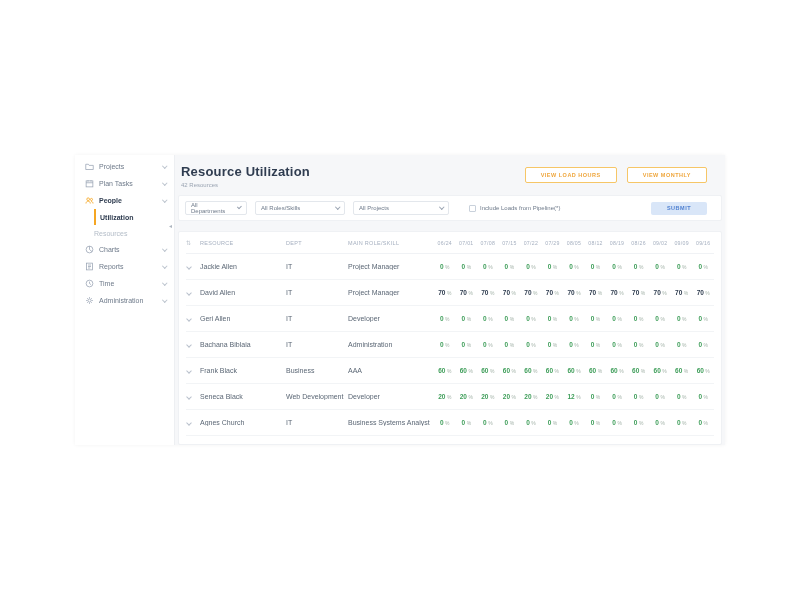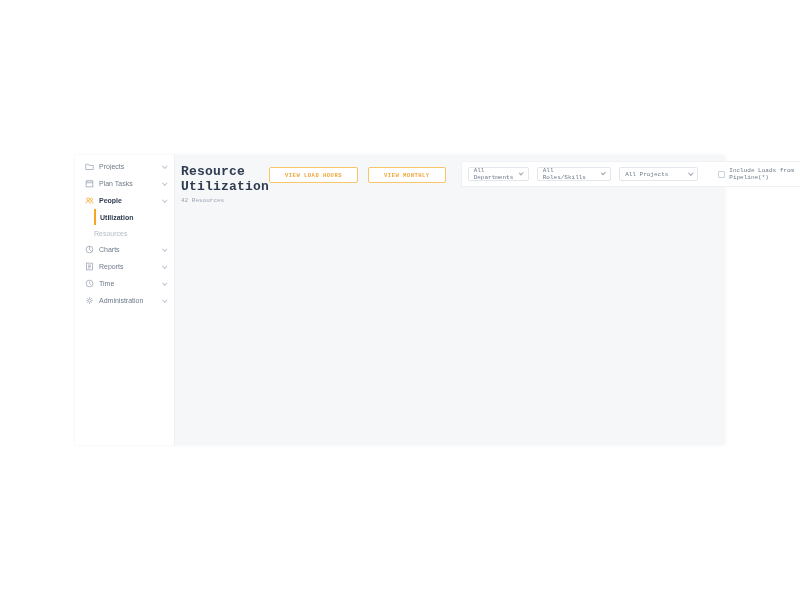--- a/index.html
+++ b/index.html
@@ -13,21 +13,21 @@
   .side-item .lbl { flex:1; white-space:nowrap; overflow:hidden; }
   .side-item.bold .lbl { font-weight:bold; color:#2F3C50; }
   .chev-down { width:3.5px; height:3.5px; border-right:1px solid #BCC4CE; border-bottom:1px solid #BCC4CE; transform:rotate(45deg); margin-top:-2px; }
   .sub { padding-left:0; margin-left:19px; height:16px; }
   .sub .lbl { font-size:7px; }
   .sub.selected { border-left:2px solid #F5A623; padding-left:4px; }
   .sub.selected .lbl { font-weight:bold; color:#2F3C50; }
   .sub.muted .lbl { color:#B3BCC7; }
 
   
-  .main { flex:1; background:#F6F7F9; padding:6px 3px 0 3px; display:flex; flex-direction:row; min-width:0;font-family:Liberation Mono, monospace; }
+  .main { flex:1; background:#F6F7F9; padding:6px 3px 0 3px; display:flex; flex-direction:column; min-width:0; }
   .page-header { display:flex; justify-content:space-between; align-items:flex-start; padding:3px 5px 7px 3px; }
   .title { font-size:13px; font-weight:bold; color:#2F3C50; letter-spacing:0.2px; }
   .subtitle { font-size:6px; color:#9AA4B2; margin-top:3px; }
   .hdr-buttons { display:flex; gap:10px; margin-top:3px; margin-right:10px; }
   .btn-outline { height:16px; padding:0 15px; border:1px solid #F6C667; border-radius:2px; background:#fff; color:#EFA63C; font-size:5.5px; font-weight:bold; letter-spacing:0.5px; display:flex; align-items:center; cursor:pointer; white-space:nowrap; }
 
   
   .filter-card { background:#fff; border:1px solid #EFF1F4; border-radius:2px; height:26px; display:flex; align-items:center; padding:0 14px 0 6px; gap:8px; }
   .select { height:14px; border:1px solid #E3E7EC; border-radius:2px; background:#fff; display:flex; align-items:center; justify-content:space-between; padding:0 5px; font-size:6px; color:#6E7A8A; cursor:pointer; }
   .select .sel-chev { width:3.5px; height:3.5px; border-right:1px solid #9AA4B2; border-bottom:1px solid #9AA4B2; transform:rotate(45deg); margin-top:-2px; margin-left:6px; }

